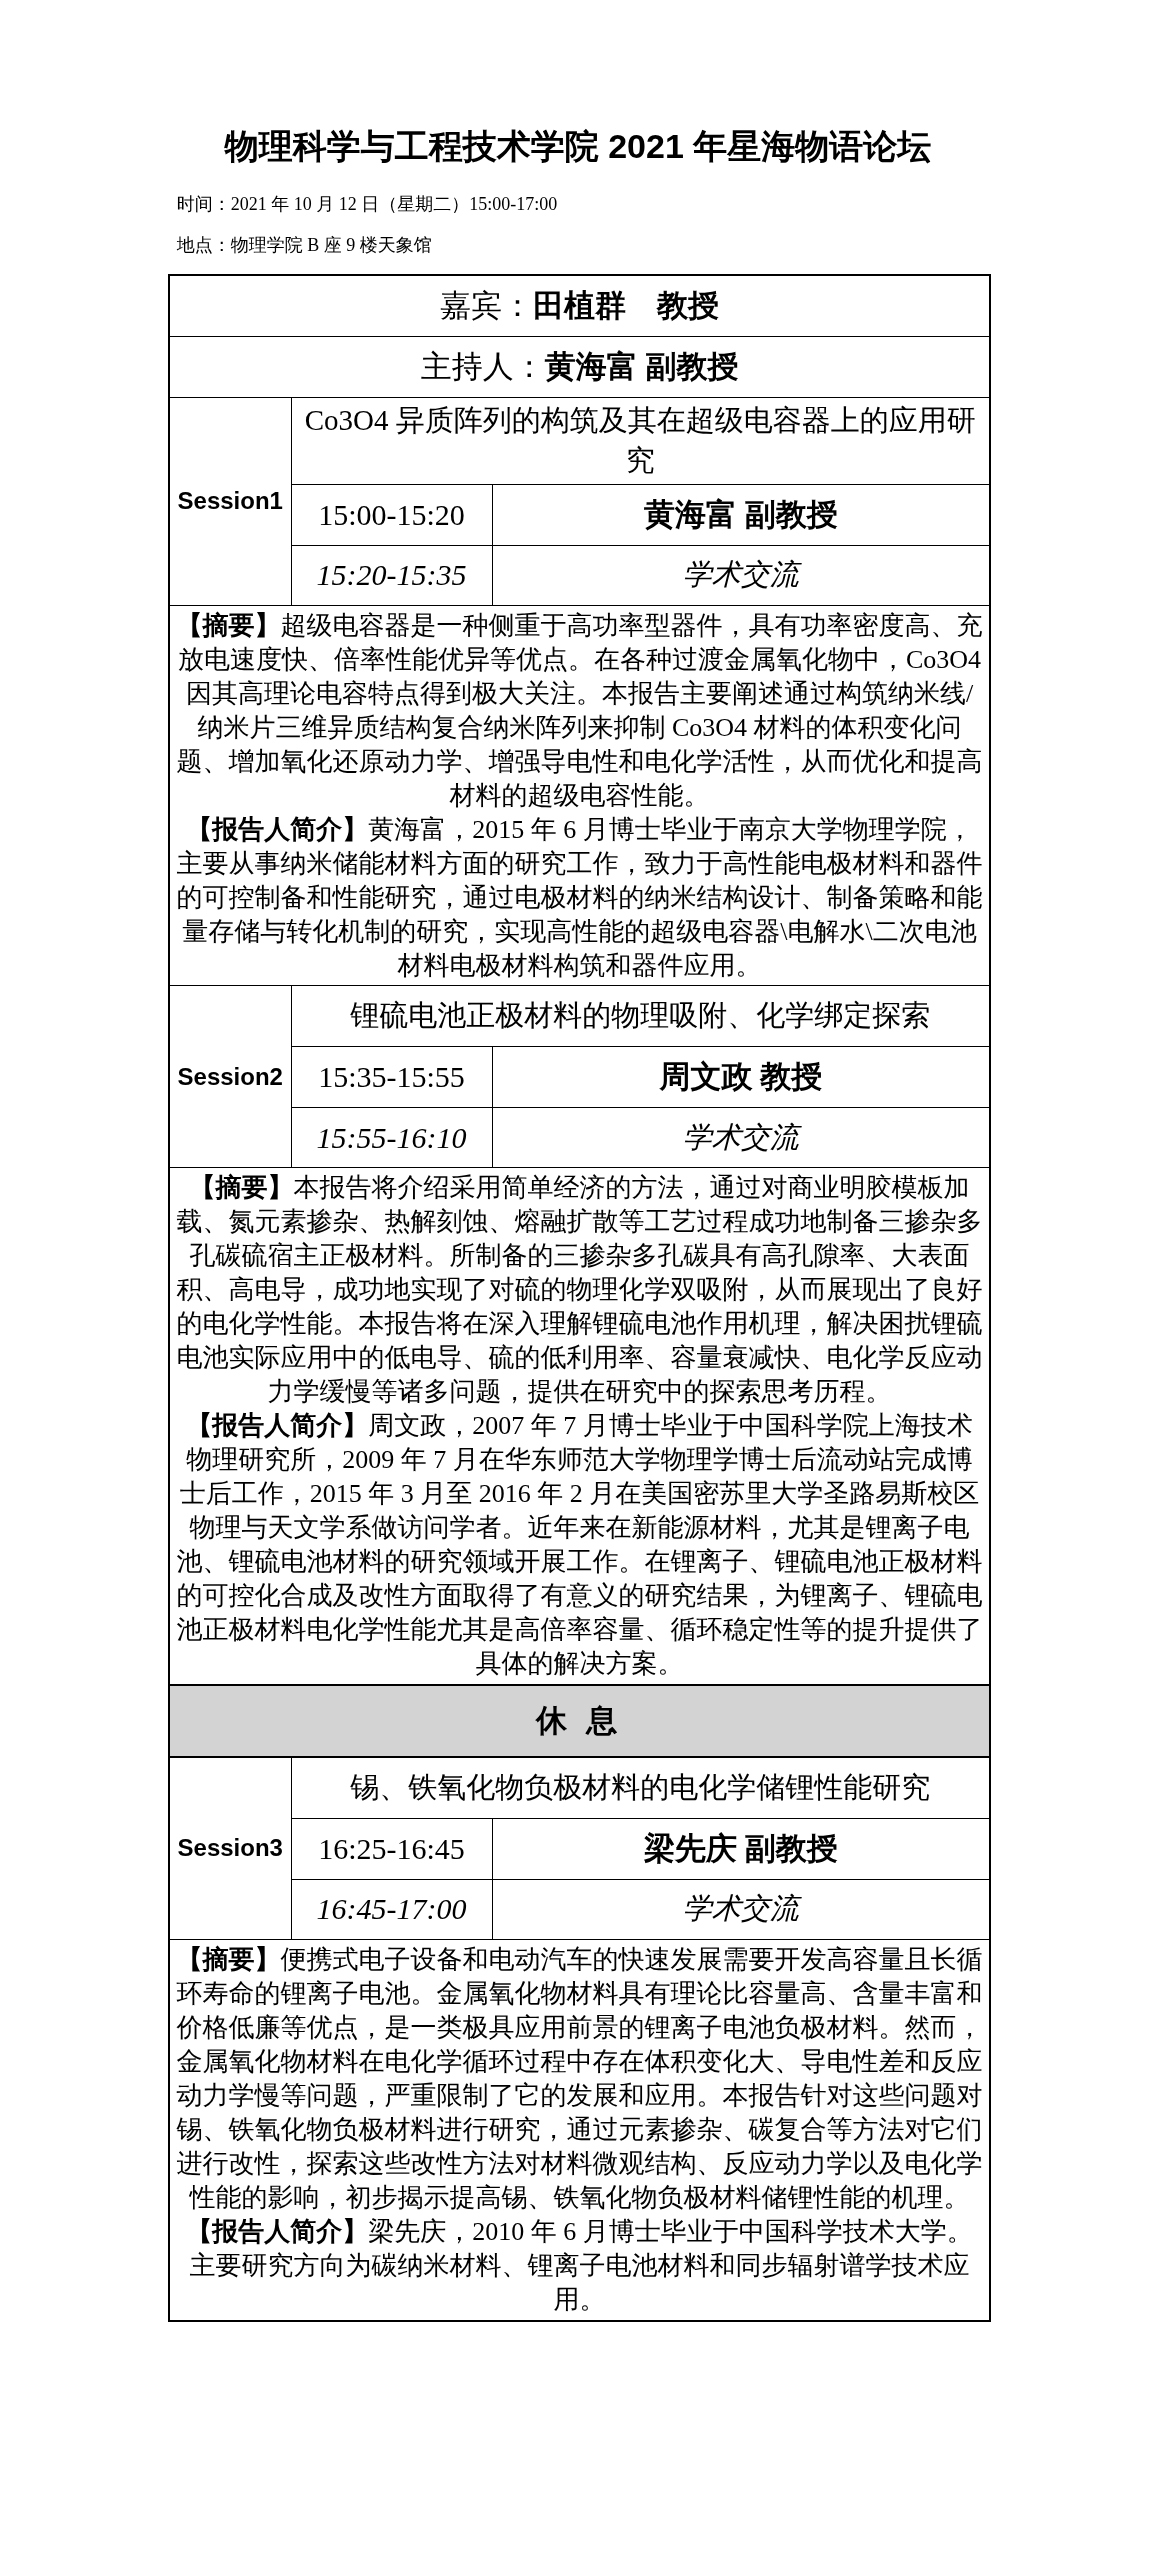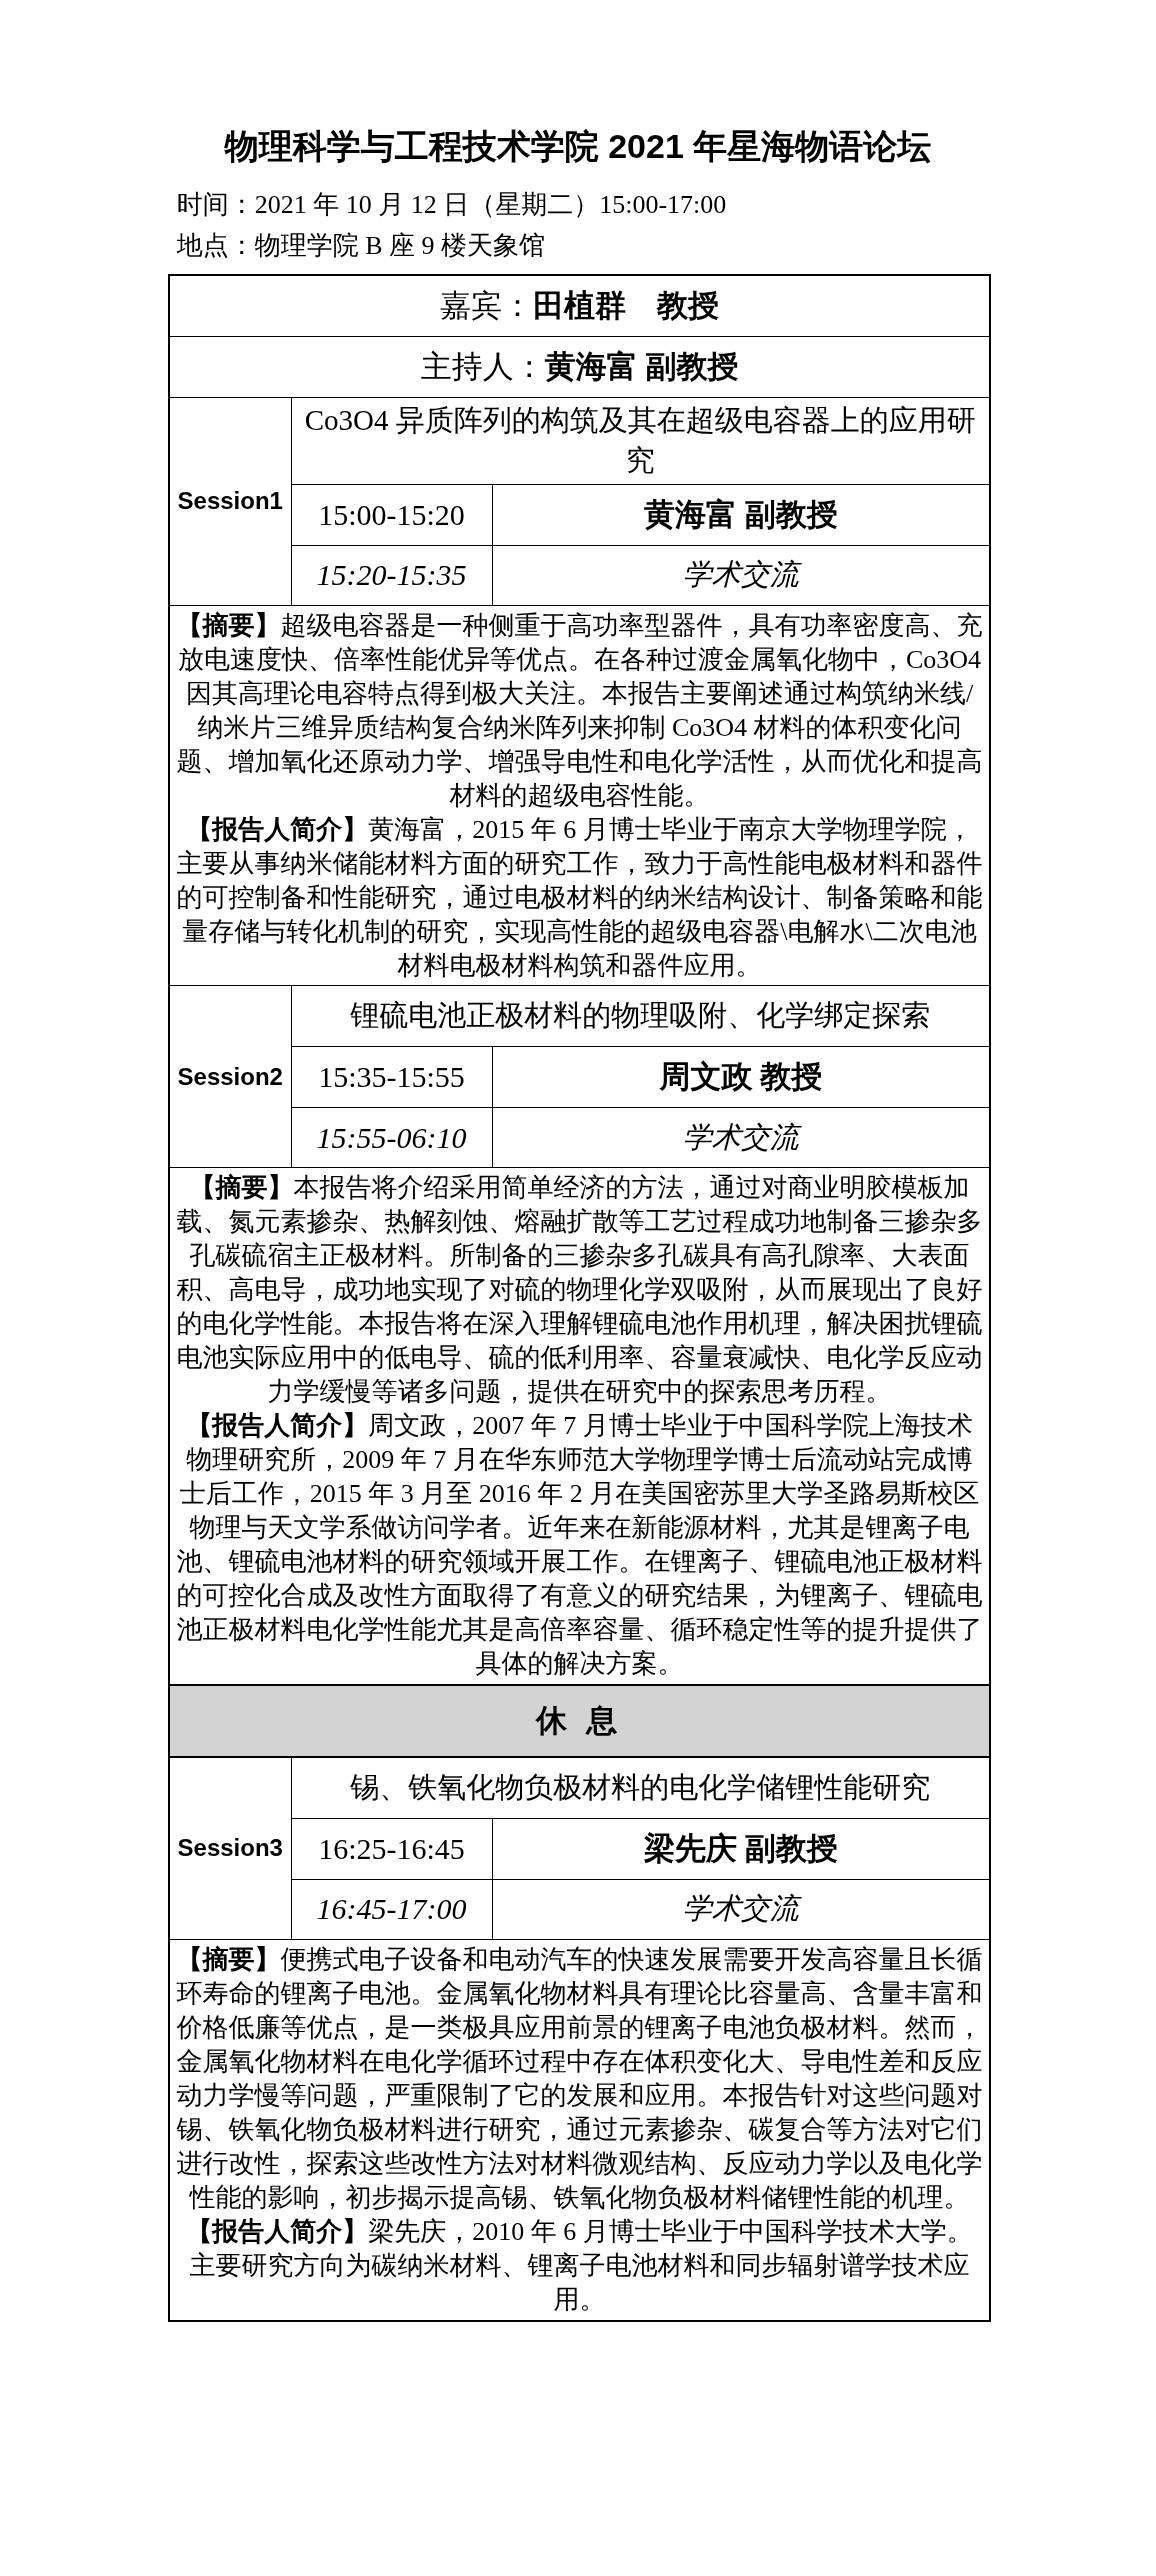--- a/index.html
+++ b/index.html
@@ -21,21 +21,21 @@
   }
   .title-line {
     text-align: center;
     font-family: "Liberation Sans", "DejaVu Sans", sans-serif;
     font-weight: bold;
     font-size: 34px;
     line-height: 51px;
     white-space: nowrap;
   }
   .meta {
-    font-size: 26px;
+    font-size: 18px;
     line-height: 41px;
     padding-left: 8.7px;
     white-space: nowrap;
   }
   .meta.first { margin-top: 11.7px; }
 
   table.schedule {
     margin-top: 8.7px;
     width: 821px;
     table-layout: fixed;
@@ -148,21 +148,21 @@
 
         <tr class="r-topic">
           <td rowspan="3" class="session-cell">Session2</td>
           <td colspan="2" class="topic-cell">锂硫电池正极材料的物理吸附、化学绑定探索</td>
         </tr>
         <tr class="r-slot">
           <td class="time-cell">15:35-15:55</td>
           <td class="speaker-cell">周文政 教授</td>
         </tr>
         <tr class="r-slot2">
-          <td class="time-cell">15:55-06:10</td>
+          <td class="time-cell">15:55-16:10</td>
           <td class="activity-cell">学术交流</td>
         </tr>
         <tr>
           <td colspan="3" class="abstract-cell">
             <p><span class="seg-label">【摘要】</span><span>本报告将介绍采用简单经济的方法，通过对商业明胶模板加载、氮元素掺杂、热解刻蚀、熔融扩散等工艺过程成功地制备三掺杂多孔碳硫宿主正极材料。所制备的三掺杂多孔碳具有高孔隙率、大表面积、高电导，成功地实现了对硫的物理化学双吸附，从而展现出了良好的电化学性能。本报告将在深入理解锂硫电池作用机理，解决困扰锂硫电池实际应用中的低电导、硫的低利用率、容量衰减快、电化学反应动力学缓慢等诸多问题，提供在研究中的探索思考历程。</span></p>
             <p><span class="seg-label">【报告人简介】</span><span>周文政，2007 年 7 月博士毕业于中国科学院上海技术物理研究所，2009 年 7 月在华东师范大学物理学博士后流动站完成博士后工作，2015 年 3 月至 2016 年 2 月在美国密苏里大学圣路易斯校区物理与天文学系做访问学者。近年来在新能源材料，尤其是锂离子电池、锂硫电池材料的研究领域开展工作。在锂离子、锂硫电池正极材料的可控化合成及改性方面取得了有意义的研究结果，为锂离子、锂硫电池正极材料电化学性能尤其是高倍率容量、循环稳定性等的提升提供了具体的解决方案。</span></p>
           </td>
         </tr>
 
         <tr class="r-break">

